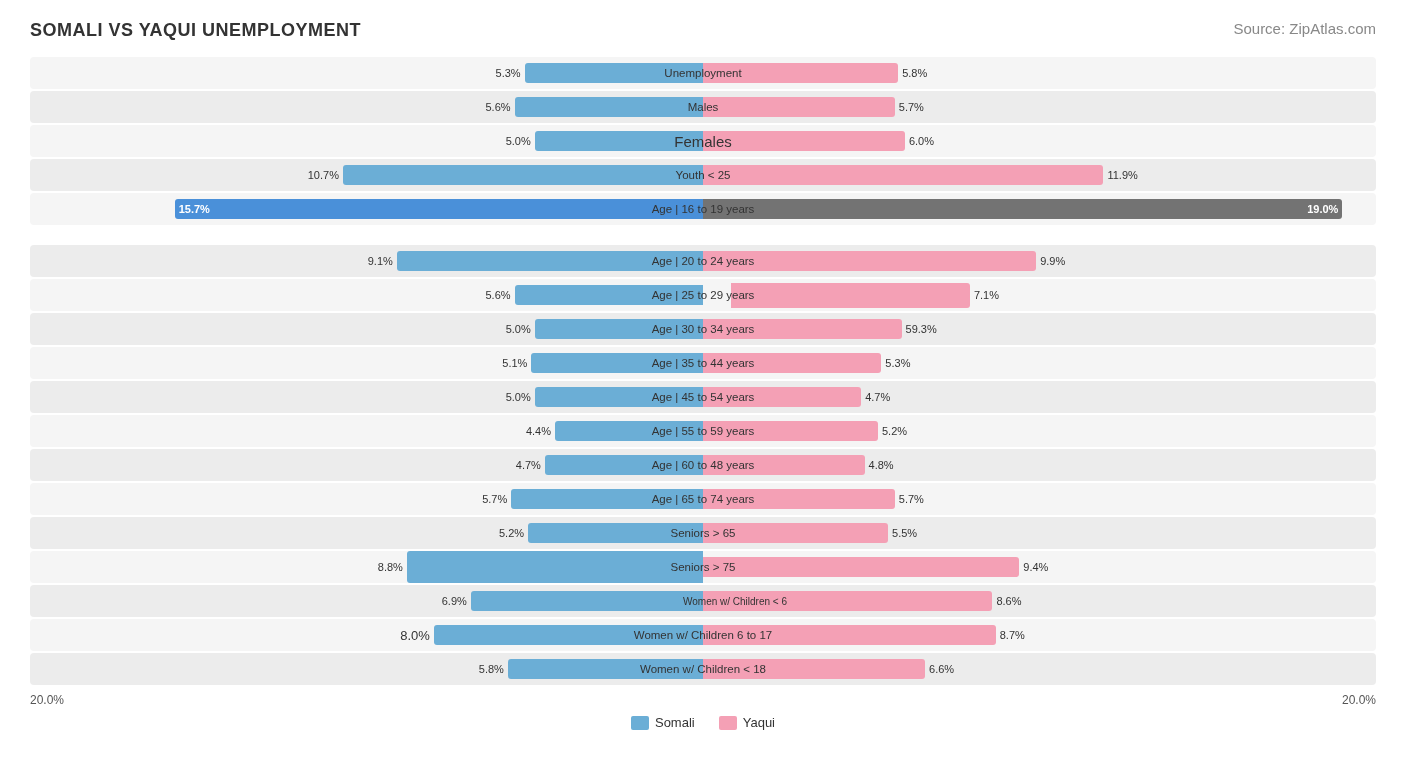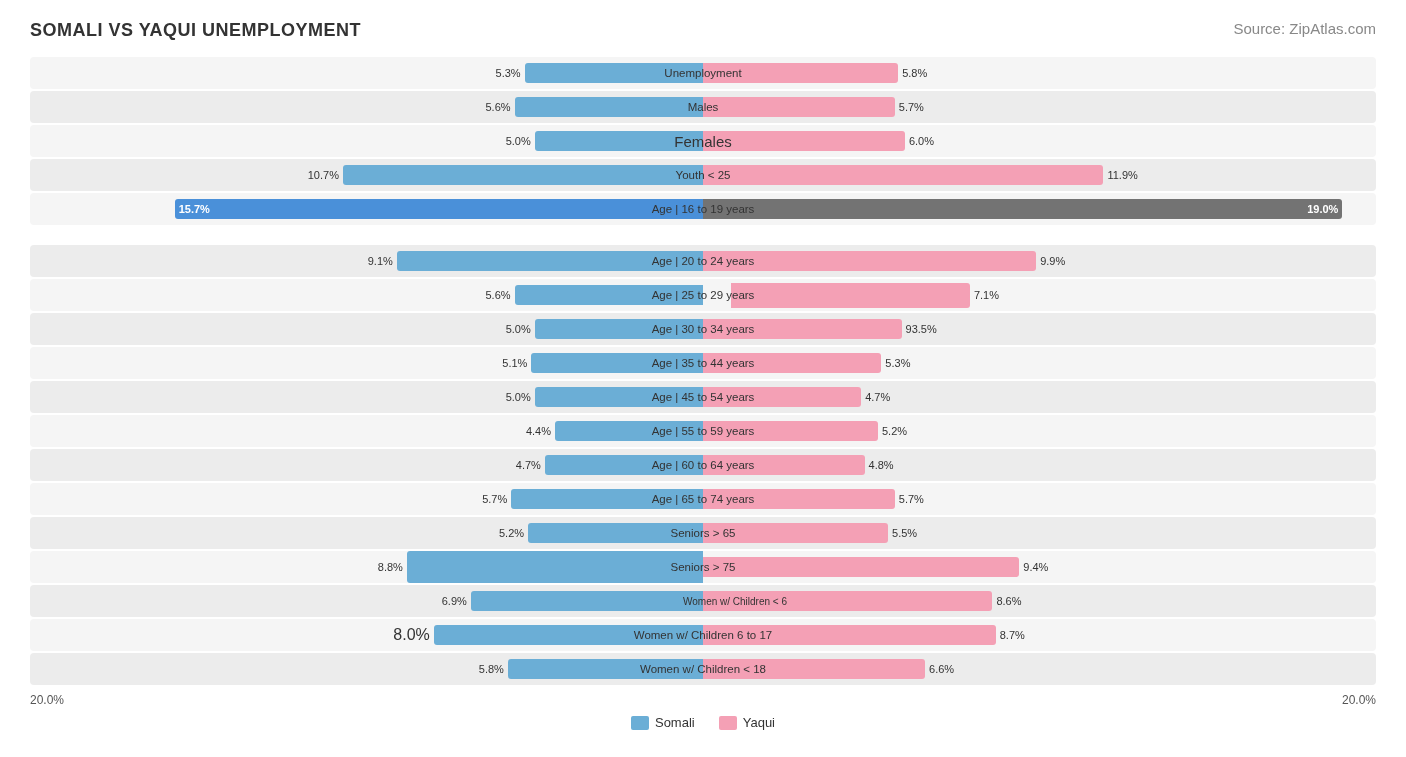--- a/index.html
+++ b/index.html
@@ -190,21 +190,21 @@
       </div>
       <div style="position: relative; height: 32px; margin-bottom: 2px;">
         <div style="display: flex; width: 100%; height: 32px; border-radius: 4px; overflow: hidden; background: rgb(236, 236, 236); position: relative; align-items: center;">
           <div style="width: 50%; height: 100%; display: flex; align-items: center; justify-content: flex-end; position: relative;">
             <div style="background: rgb(107, 174, 214); height: 20px; border-radius: 3px 0px 0px 3px; position: absolute; right: 0px; width: 25%; display: flex; align-items: center;">
               <span style="position: absolute; right: calc(100% + 4px); font-size: 11px; color: rgb(51, 51, 51); white-space: nowrap;">5.0%</span>
             </div>
           </div>
           <div style="width: 50%; height: 100%; display: flex; align-items: center; justify-content: flex-start; position: relative;">
             <div style="background: rgb(244, 160, 181); height: 20px; border-radius: 0px 3px 3px 0px; position: absolute; left: 0px; width: 29.5%; display: flex; align-items: center;">
-              <span style="position: absolute; left: calc(100% + 4px); font-size: 11px; color: rgb(51, 51, 51); white-space: nowrap;">93.5%</span>
+              <span style="position: absolute; left: calc(100% + 4px); font-size: 11px; color: rgb(51, 51, 51); white-space: nowrap;">59.3%</span>
             </div>
           </div>
         </div>
         <div style="position: absolute; left: 50%; top: 50%; transform: translate(-50%, -50%); font-size: 11.5px; color: rgb(51, 51, 51); white-space: nowrap; z-index: 5; pointer-events: none; text-align: center;">Age | 30 to 34 years</div>
       </div>
       <div style="position: relative; height: 32px; margin-bottom: 2px;">
         <div style="display: flex; width: 100%; height: 32px; border-radius: 4px; overflow: hidden; background: rgb(245, 245, 245); position: relative; align-items: center;">
           <div style="width: 50%; height: 100%; display: flex; align-items: center; justify-content: flex-end; position: relative;">
             <div style="background: rgb(107, 174, 214); height: 20px; border-radius: 3px 0px 0px 3px; position: absolute; right: 0px; width: 25.5%; display: flex; align-items: center;">
               <span style="position: absolute; right: calc(100% + 4px); font-size: 11px; color: rgb(51, 51, 51); white-space: nowrap;">5.1%</span>
@@ -254,21 +254,21 @@
             <div style="background: rgb(107, 174, 214); height: 20px; border-radius: 3px 0px 0px 3px; position: absolute; right: 0px; width: 23.5%; display: flex; align-items: center;">
               <span style="position: absolute; right: calc(100% + 4px); font-size: 11px; color: rgb(51, 51, 51); white-space: nowrap;">4.7%</span>
             </div>
           </div>
           <div style="width: 50%; height: 100%; display: flex; align-items: center; justify-content: flex-start; position: relative;">
             <div style="background: rgb(244, 160, 181); height: 20px; border-radius: 0px 3px 3px 0px; position: absolute; left: 0px; width: 24%; display: flex; align-items: center;">
               <span style="position: absolute; left: calc(100% + 4px); font-size: 11px; color: rgb(51, 51, 51); white-space: nowrap;">4.8%</span>
             </div>
           </div>
         </div>
-        <div style="position: absolute; left: 50%; top: 50%; transform: translate(-50%, -50%); font-size: 11.5px; color: rgb(51, 51, 51); white-space: nowrap; z-index: 5; pointer-events: none; text-align: center;">Age | 60 to 64 years</div>
+        <div style="position: absolute; left: 50%; top: 50%; transform: translate(-50%, -50%); font-size: 11.5px; color: rgb(51, 51, 51); white-space: nowrap; z-index: 5; pointer-events: none; text-align: center;">Age | 60 to 48 years</div>
       </div>
       <div style="position: relative; height: 32px; margin-bottom: 2px;">
         <div style="display: flex; width: 100%; height: 32px; border-radius: 4px; overflow: hidden; background: rgb(245, 245, 245); position: relative; align-items: center;">
           <div style="width: 50%; height: 100%; display: flex; align-items: center; justify-content: flex-end; position: relative;">
             <div style="background: rgb(107, 174, 214); height: 20px; border-radius: 3px 0px 0px 3px; position: absolute; right: 0px; width: 28.5%; display: flex; align-items: center;">
               <span style="position: absolute; right: calc(100% + 4px); font-size: 11px; color: rgb(51, 51, 51); white-space: nowrap;">5.7%</span>
             </div>
           </div>
           <div style="width: 50%; height: 100%; display: flex; align-items: center; justify-content: flex-start; position: relative;">
             <div style="background: rgb(244, 160, 181); height: 20px; border-radius: 0px 3px 3px 0px; position: absolute; left: 0px; width: 28.5%; display: flex; align-items: center;">
@@ -320,21 +320,21 @@
               <span style="position: absolute; left: calc(100% + 4px); font-size: 11px; color: rgb(51, 51, 51); white-space: nowrap;">8.6%</span>
             </div>
           </div>
         </div>
         <div style="position: absolute; left: 50%; top: 50%; transform: translate(-50%, -50%); font-size: 10px; color: rgb(51, 51, 51); white-space: nowrap; z-index: 5; pointer-events: none; text-align: center; margin-left: 32px;">Women w/ Children &lt; 6</div>
       </div>
       <div style="position: relative; height: 32px; margin-bottom: 2px;">
         <div style="display: flex; width: 100%; height: 32px; border-radius: 4px; overflow: hidden; background: rgb(245, 245, 245); position: relative; align-items: center;">
           <div style="width: 50%; height: 100%; display: flex; align-items: center; justify-content: flex-end; position: relative;">
             <div style="background: rgb(107, 174, 214); height: 20px; border-radius: 3px 0px 0px 3px; position: absolute; right: 0px; width: 40%; display: flex; align-items: center;">
-              <span style="position: absolute; right: calc(100% + 4px); font-size: 16px; color: rgb(51, 51, 51); white-space: nowrap;">8.0%</span>
+              <span style="position: absolute; right: calc(100% + 4px); font-size: 13px; color: rgb(51, 51, 51); white-space: nowrap;">8.0%</span>
             </div>
           </div>
           <div style="width: 50%; height: 100%; display: flex; align-items: center; justify-content: flex-start; position: relative;">
             <div style="background: rgb(244, 160, 181); height: 20px; border-radius: 0px 3px 3px 0px; position: absolute; left: 0px; width: 43.5%; display: flex; align-items: center;">
               <span style="position: absolute; left: calc(100% + 4px); font-size: 11px; color: rgb(51, 51, 51); white-space: nowrap;">8.7%</span>
             </div>
           </div>
         </div>
         <div style="position: absolute; left: 50%; top: 50%; transform: translate(-50%, -50%); font-size: 11.5px; color: rgb(51, 51, 51); white-space: nowrap; z-index: 5; pointer-events: none; text-align: center;">Women w/ Children 6 to 17</div>
       </div>

